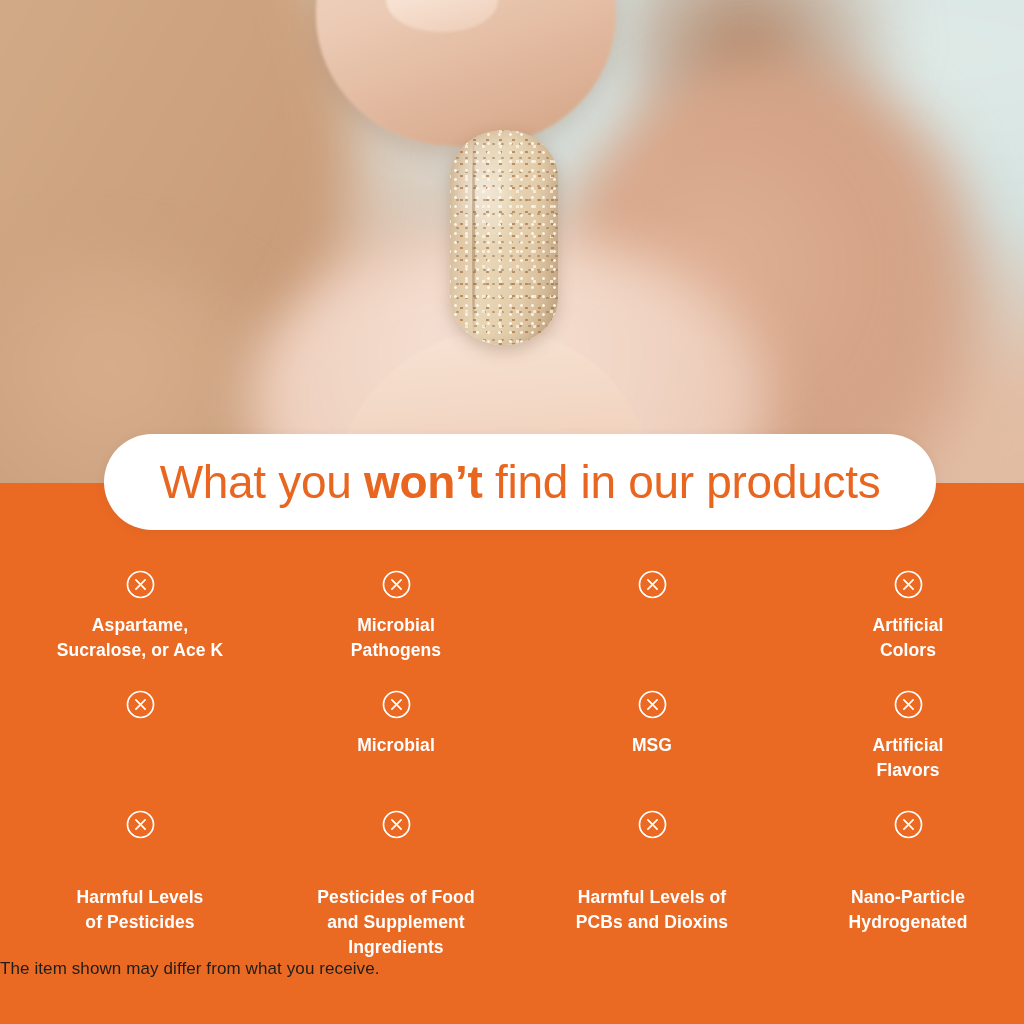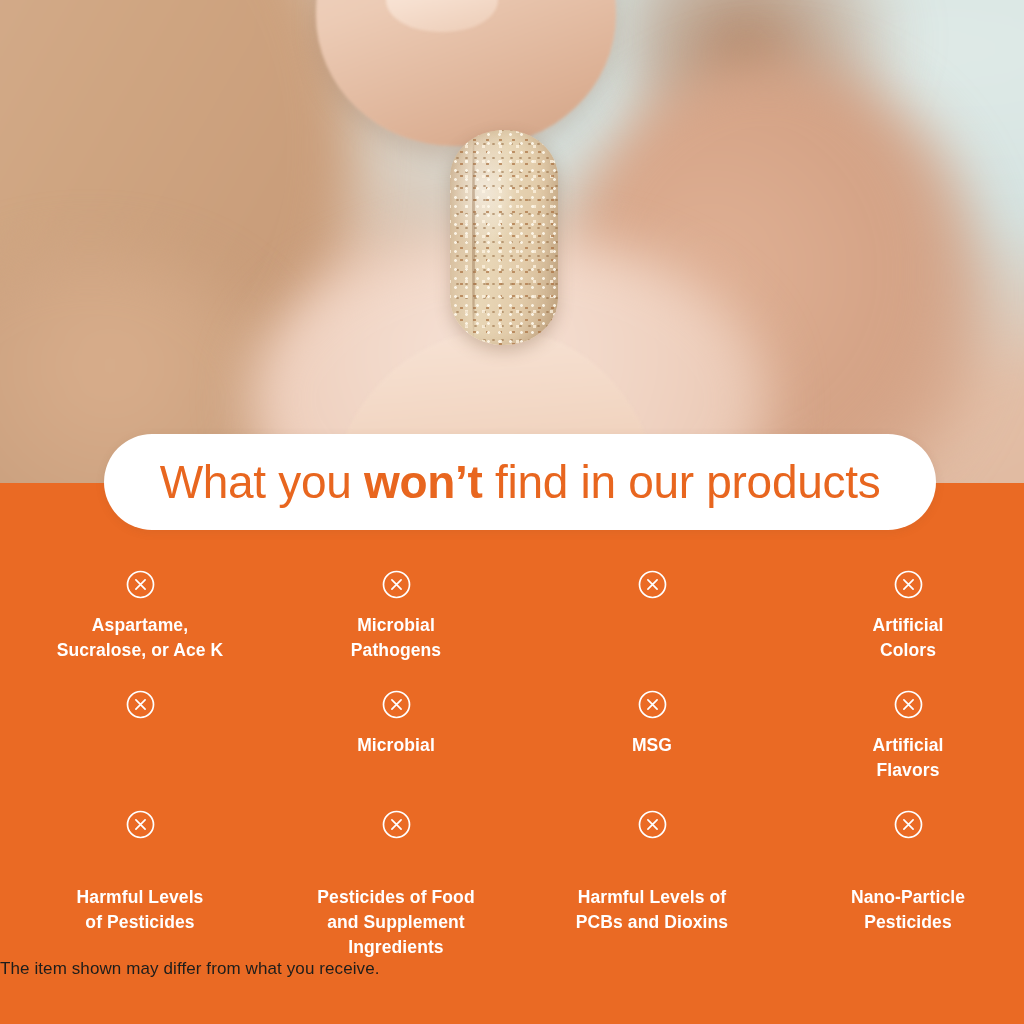--- a/index.html
+++ b/index.html
@@ -371,21 +371,21 @@
 PCBs and Dioxins</div>
       </div>
       <div class="cell">
         <span class="x-icon">
           <svg width="29" height="29" viewBox="0 0 29 29">
               <circle cx="14.5" cy="14.5" r="13" fill="none" stroke="#ffffff" stroke-width="1.7"></circle>
               <path d="M9.9 9.9 L19.1 19.1 M19.1 9.9 L9.9 19.1" stroke="#ffffff" stroke-width="1.7" stroke-linecap="round"></path>
             </svg>
         </span>
         <div class="cell-label">Nano-Particle
-Pesticides</div>
+Hydrogenated</div>
       </div>
     </div>
 
   </div>
 
   <div class="disclaimer">The item shown may differ from what you receive.</div>
 
 </div>
 
 </body></html>

